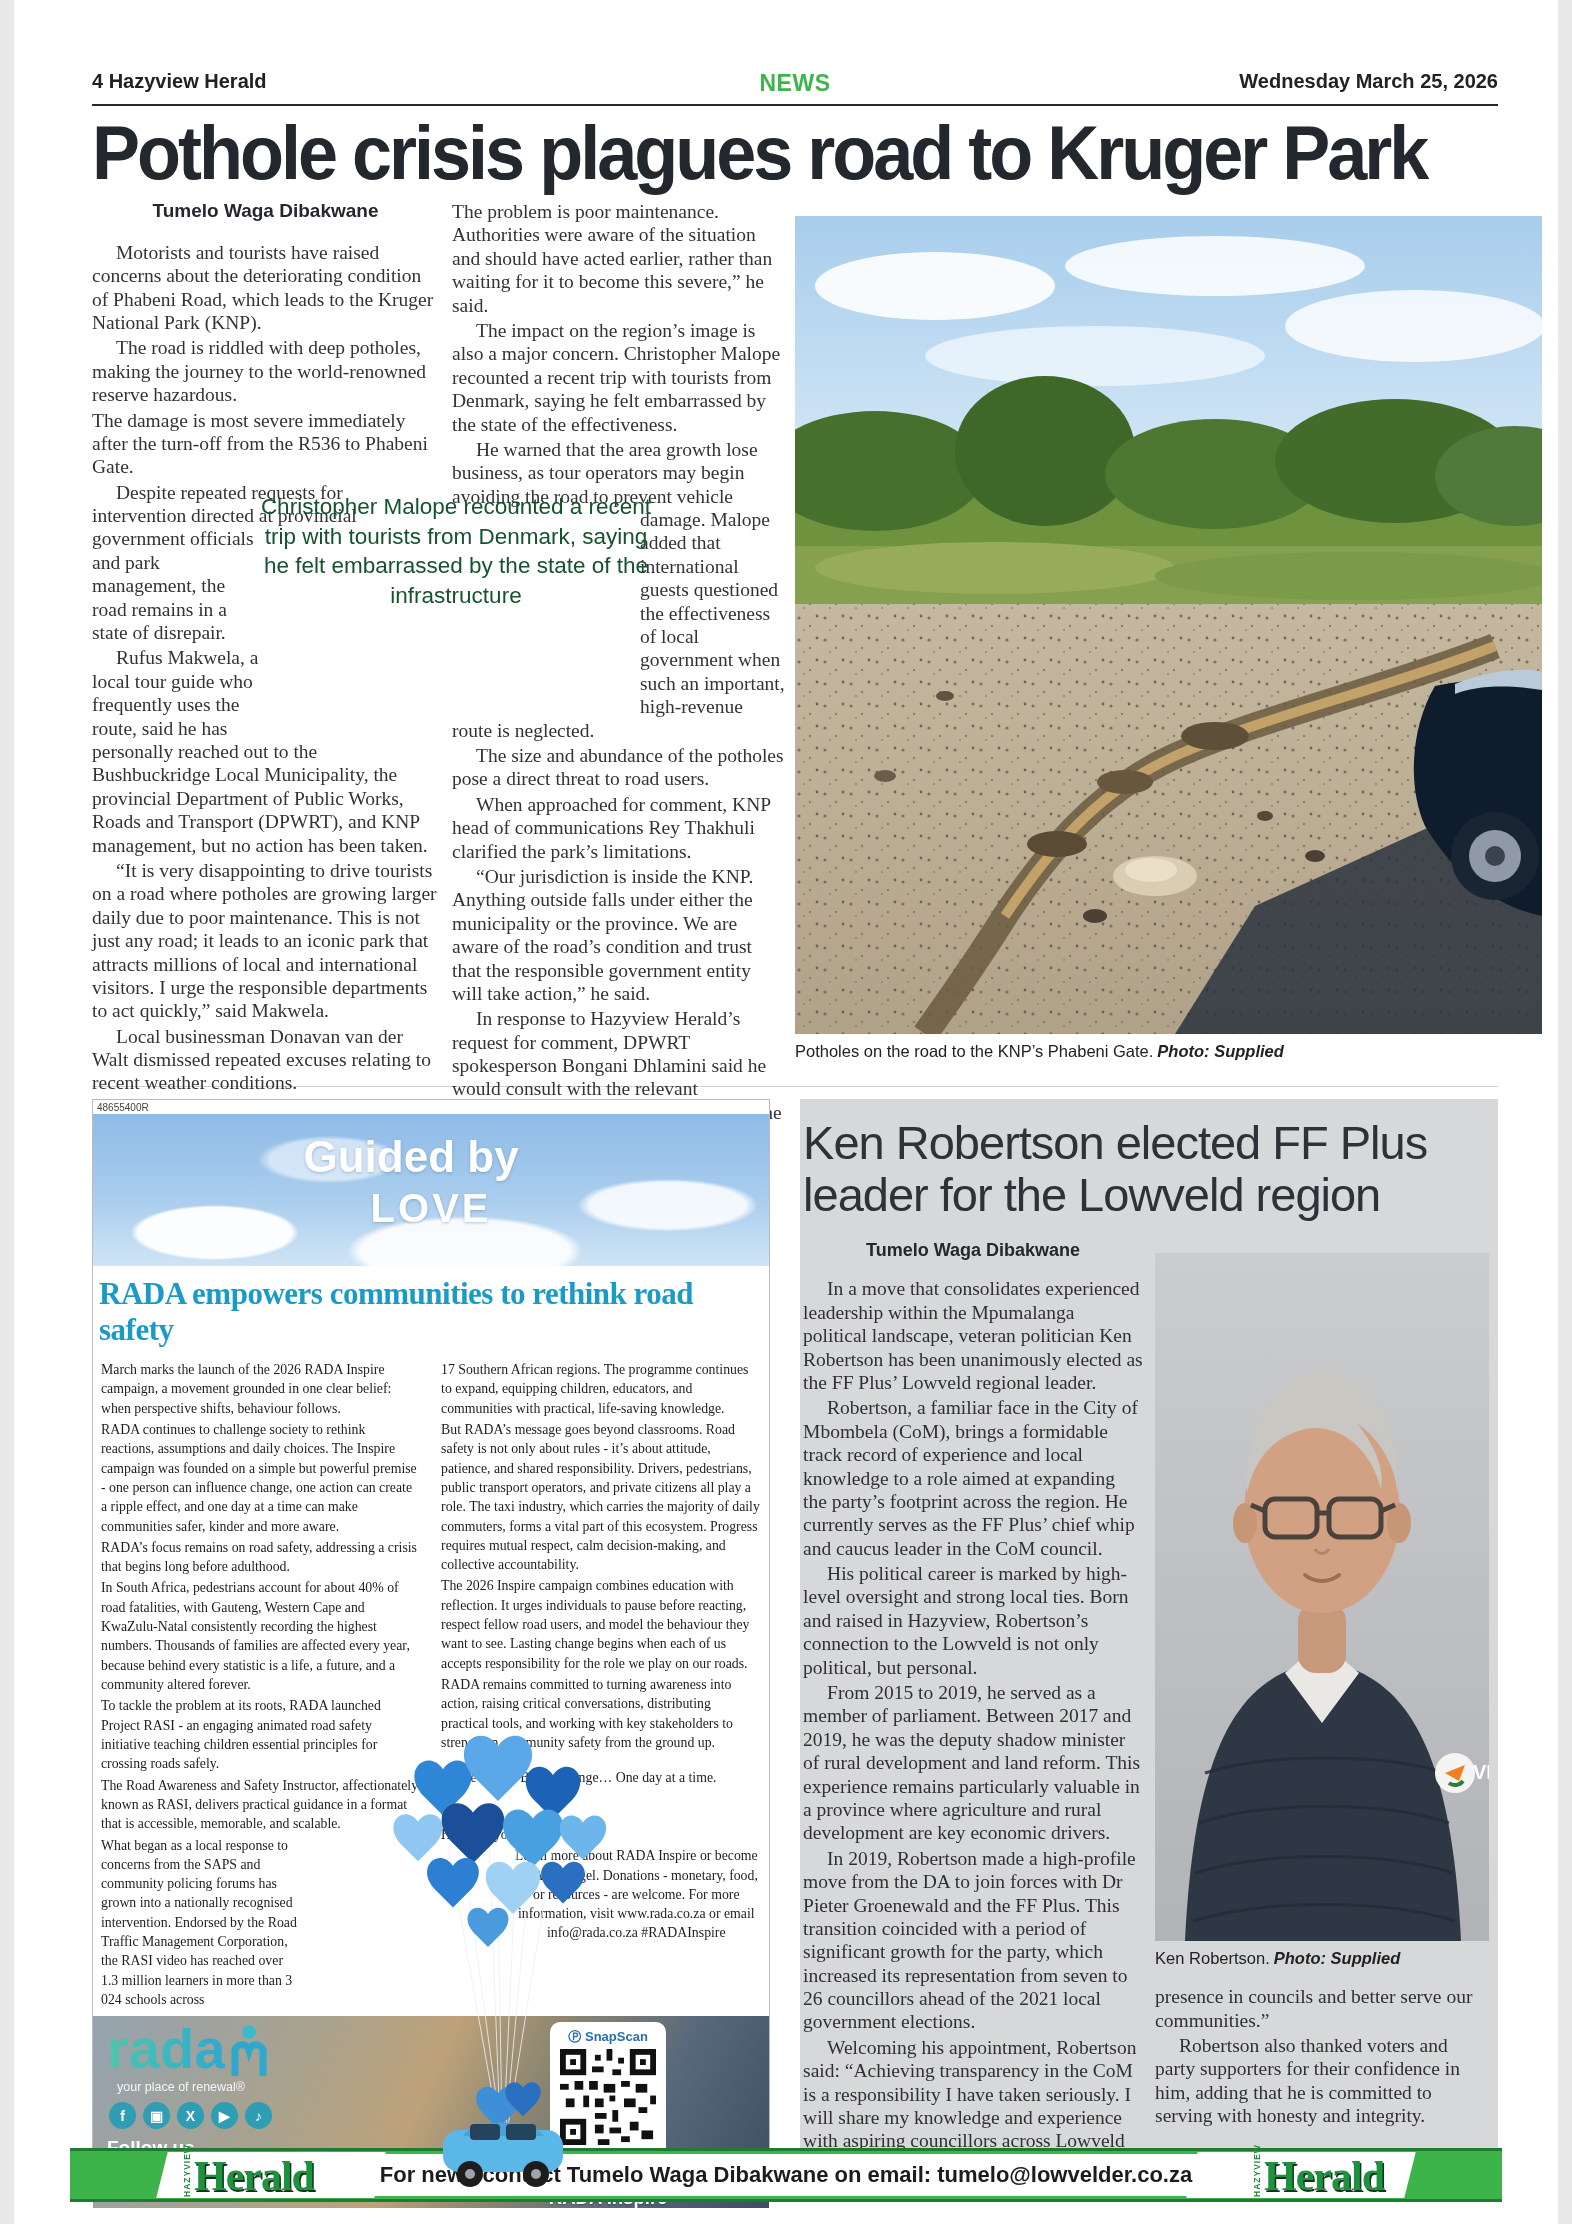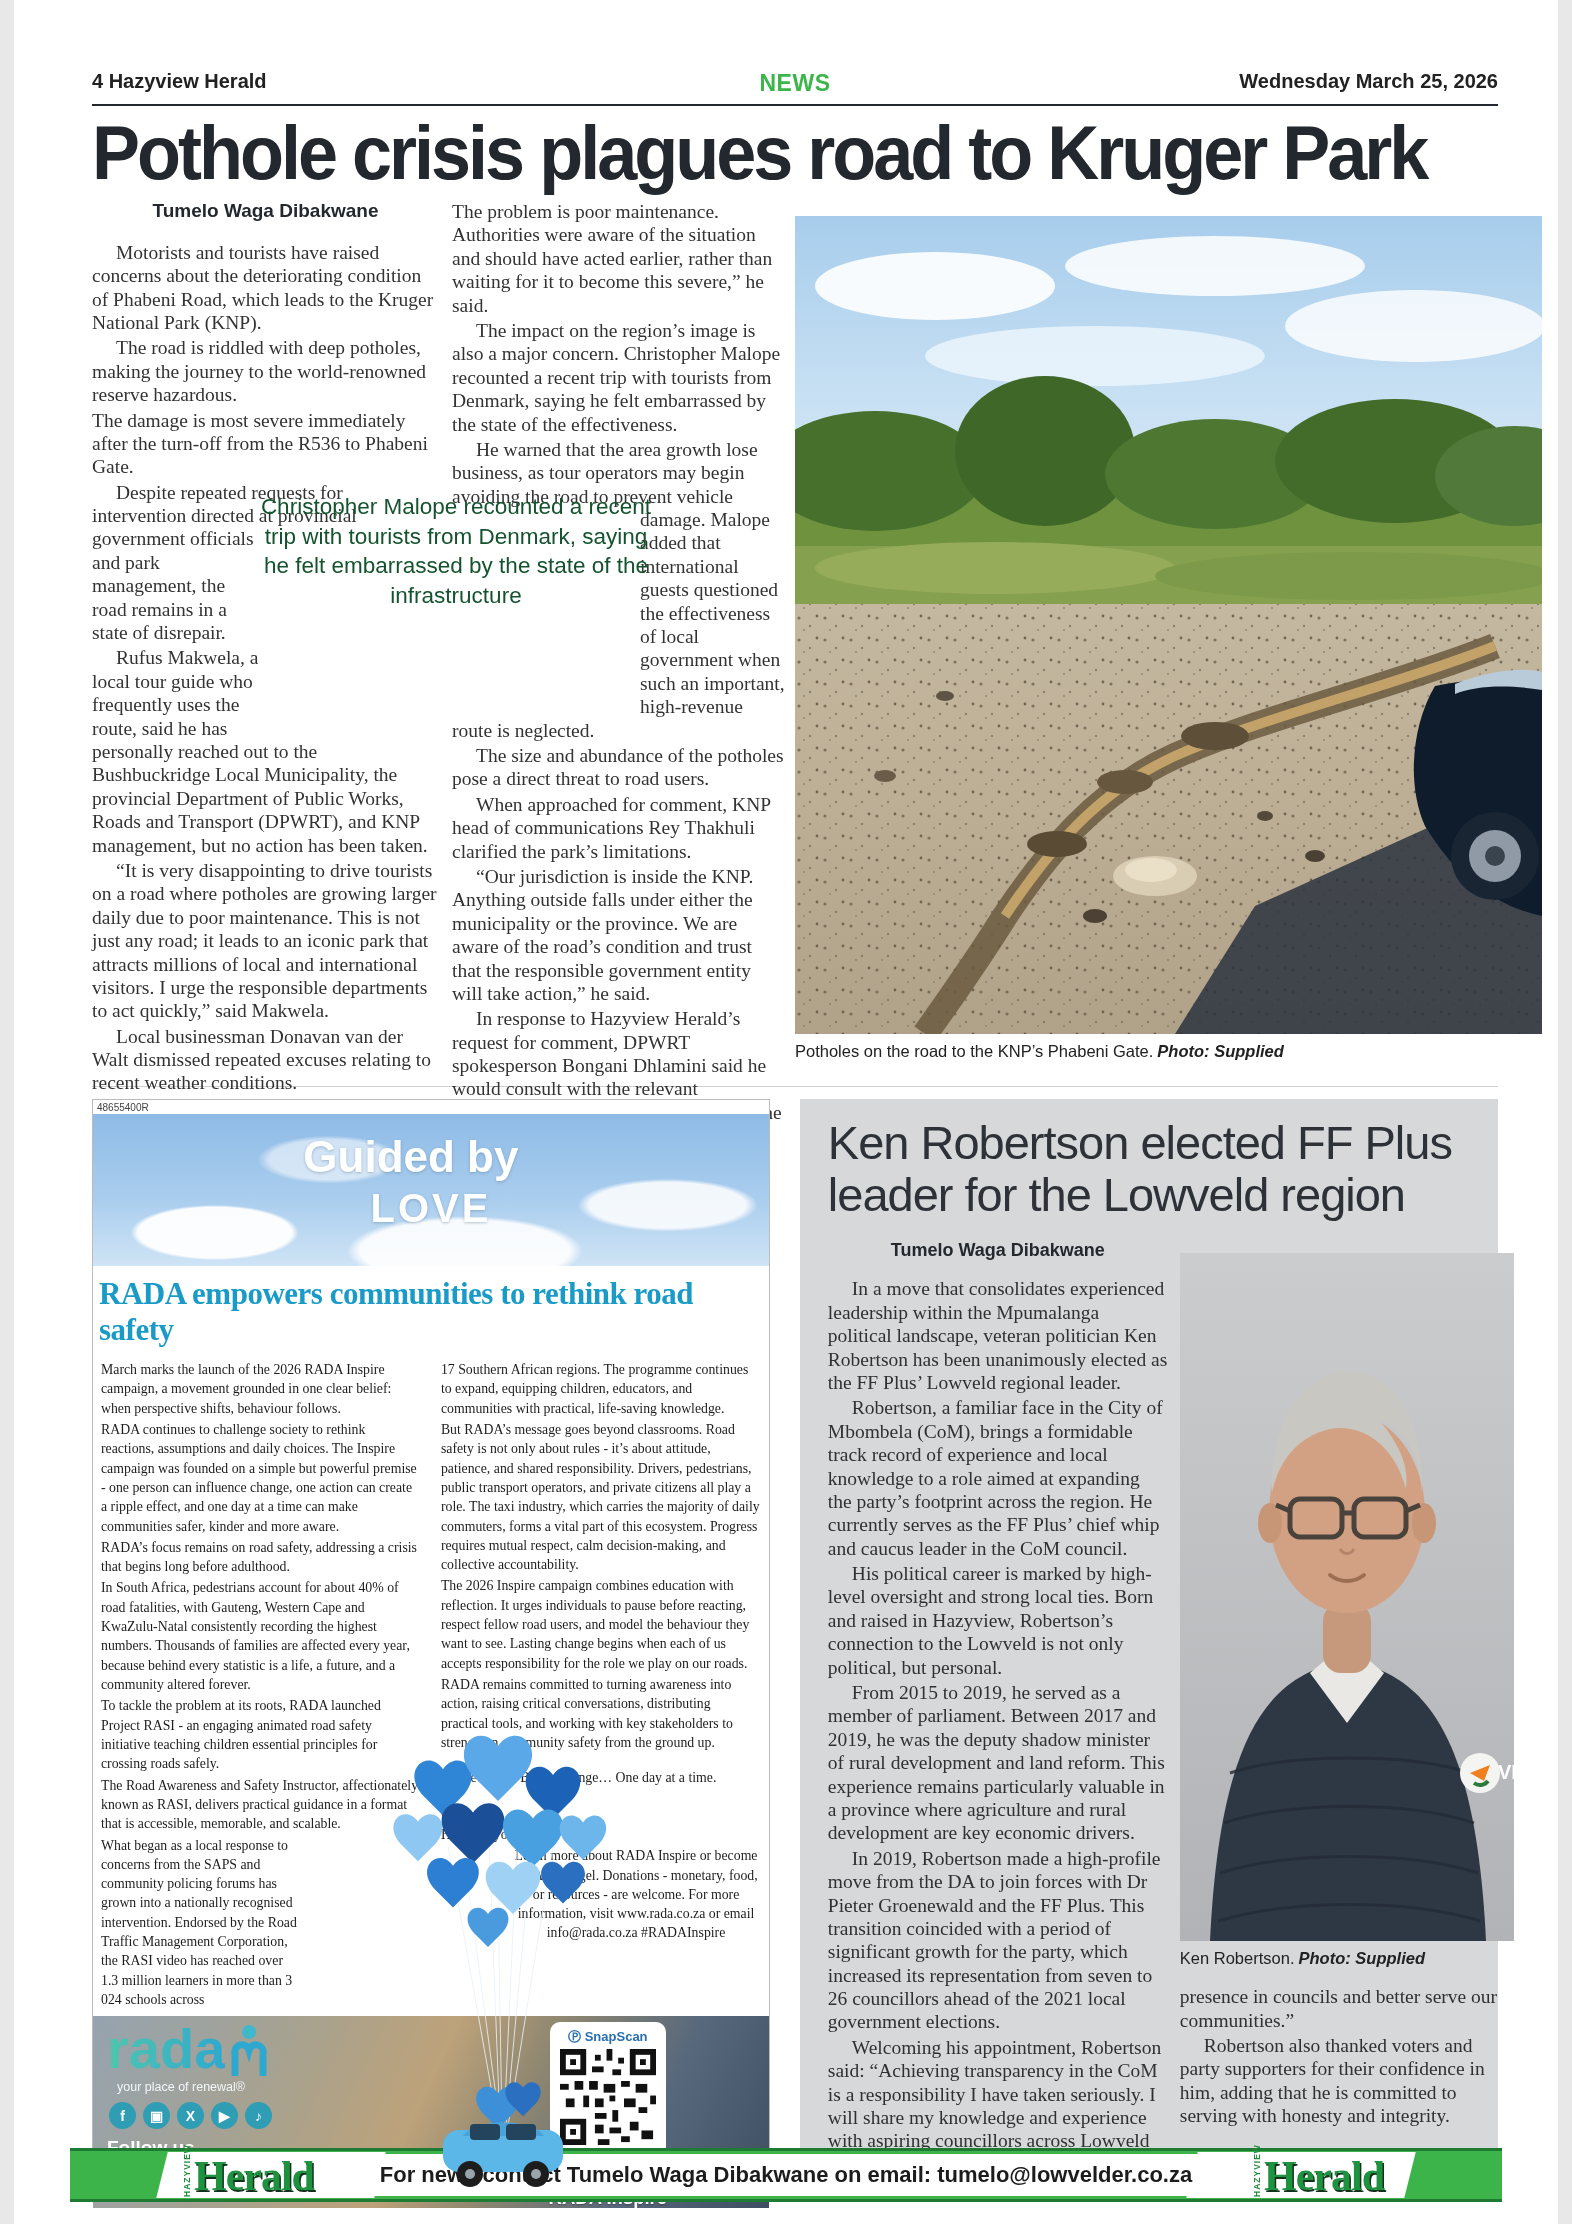--- a/index.html
+++ b/index.html
@@ -81,21 +81,21 @@
   .social{width:27px;height:27px;border-radius:50%;background:#2f9db4;color:#fff;font-family:"Liberation Sans",sans-serif;
           font-weight:bold;font-size:14px;display:flex;align-items:center;justify-content:center;}
   .follow{font-family:"Liberation Sans",sans-serif;font-weight:bold;font-size:19px;color:#fff;}
   .strip-right{position:absolute;right:16px;top:6px;width:290px;text-align:center;}
   .qr-card{display:inline-block;background:#fff;border-radius:10px;padding:6px 10px 8px 10px;}
   .qr-head{font-family:"Liberation Sans",sans-serif;font-weight:bold;font-size:13px;color:#2a6fb0;margin-bottom:3px;}
   .donate{font-family:"Liberation Sans",sans-serif;font-weight:bold;font-size:18.5px;line-height:1.25;color:#fff;margin-top:6px;
           text-shadow:0 1px 2px rgba(0,0,0,.35);}
 
   
-  .second{position:relative;width:712px;background:#d7d8d9;box-sizing:border-box;padding:14px 10px 0 28px;}
+  .second{position:relative;width:712px;background:#d7d8d9;box-sizing:border-box;padding:14px 10px 0 3px;}
   .second h2{font-family:"Liberation Sans",sans-serif;font-weight:normal;font-size:47px;line-height:1.1;
              letter-spacing:-1px;color:#2d3238;margin:4px 0 20px 0;}
   .byline2{font-family:"Liberation Sans",sans-serif;font-weight:bold;font-size:18px;color:#23282e;
            width:340px;text-align:center;margin-bottom:16px;}
   .sa-grid{position:relative;font-size:19.5px;line-height:1.2;color:#303030;}
   .sa-col1{width:340px;}
   .sa-grid p{margin:0 0 2px 0;}
   .sa-right{position:absolute;left:352px;top:-24px;width:334px;}
   .kr-photo{margin:0;}
   .kr-photo svg{display:block;width:334px;height:688px;}

